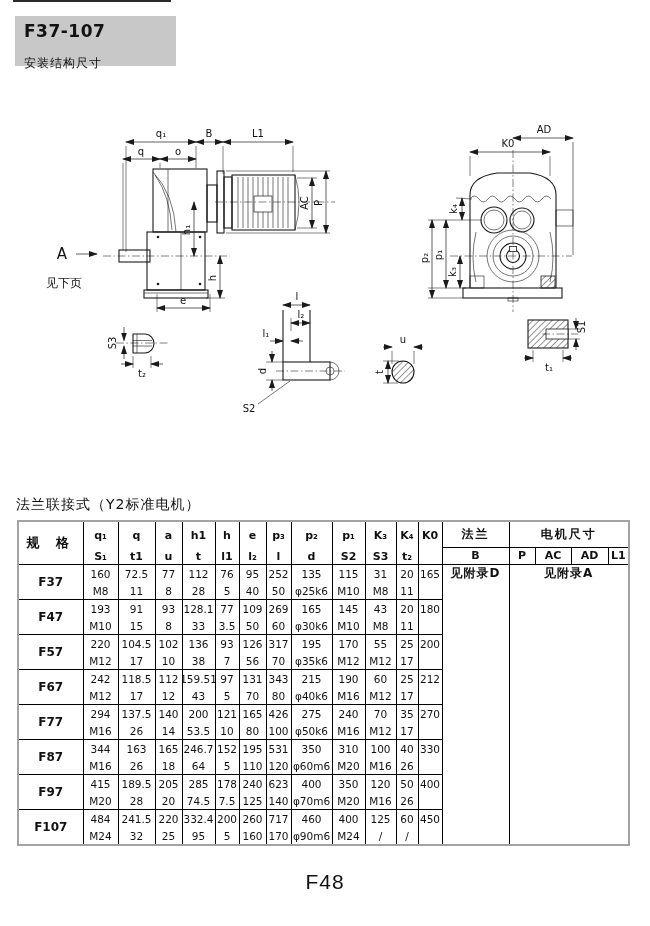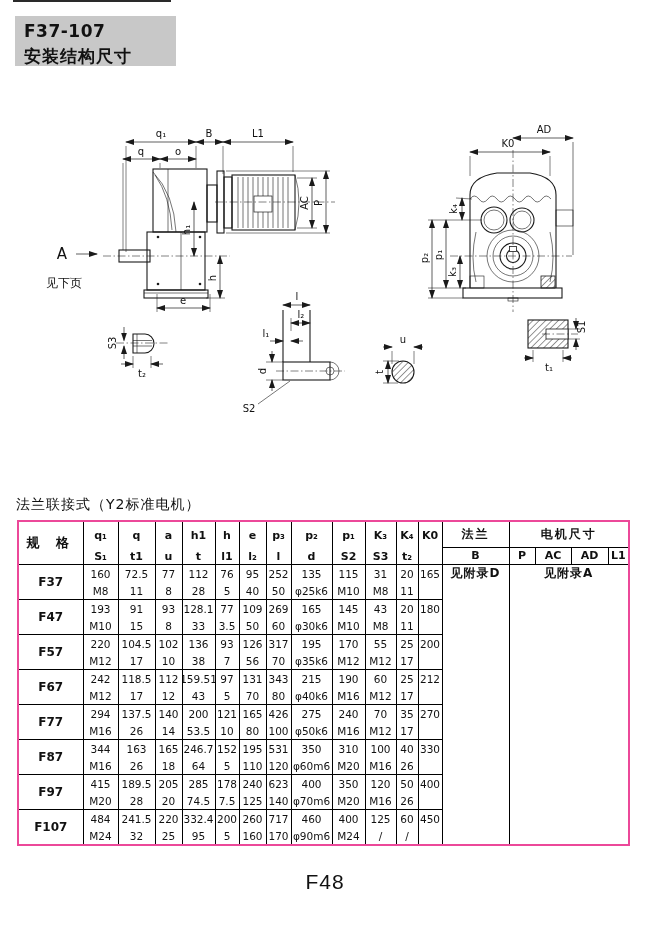--- a/index.html
+++ b/index.html
@@ -5,28 +5,28 @@
   * { margin:0; padding:0; box-sizing:border-box; }
   html,body { width:650px; height:926px; background:#ffffff; overflow:hidden;
     font-family:"DejaVu Sans","Liberation Sans",sans-serif; color:#111; }
   #page { position:relative; width:576px; height:926px; background:#fff; }
 
   .topline { position:absolute; left:13px; top:0; width:158px; height:2px; background:#2a2a2a; }
 
   .header-box { position:absolute; left:15px; top:16px; width:161px; height:50px;
     background:#c8c8c8; padding:5px 9px 0 9px; }
   .header-box .code { font-size:17px; font-weight:bold; letter-spacing:.5px; }
-  .header-box .sub  { font-size:17px; font-weight:bold; margin-top:4px; letter-spacing:1px; }
+  .header-box .sub  { font-size:12px; font-weight:normal; margin-top:14px; letter-spacing:1px; }
 
   #drawings { position:absolute; left:0; top:115px; width:650px; height:350px; }
 
   .table-title { position:absolute; left:16px; top:496px; font-size:14px; font-weight:normal; letter-spacing:1px; }
 
   #tblwrap { position:absolute; left:17px; top:520px; }
-  table { border-collapse:collapse; table-layout:fixed; width:611px; border:2px solid #ec4899; }
+  table { border-collapse:collapse; table-layout:fixed; width:611px; border:2px solid #a3a3a3; }
   th, td { border:1px solid #000; text-align:center; padding:0; font-weight:normal; overflow:hidden; }
   thead tr.r1 th { height:26px; }
   thead tr.r2 th { height:17px; font-size:11px; font-weight:bold; }
   th.spec-h { font-size:13px; font-weight:bold; letter-spacing:6px; }
   th.dim-h { vertical-align:top; font-size:11px; font-weight:bold; }
   th.dim-h .t { height:26px; display:flex; align-items:center; justify-content:center; }
   th.dim-h .b { height:16px; display:flex; align-items:center; justify-content:center; }
   th.grp-h { font-size:12px; font-weight:bold; letter-spacing:2px; }
   tbody td { font-size:10.5px; height:34px; }
   tbody td .l1, tbody td .l2 { height:17px; display:flex; align-items:center; justify-content:center; }

